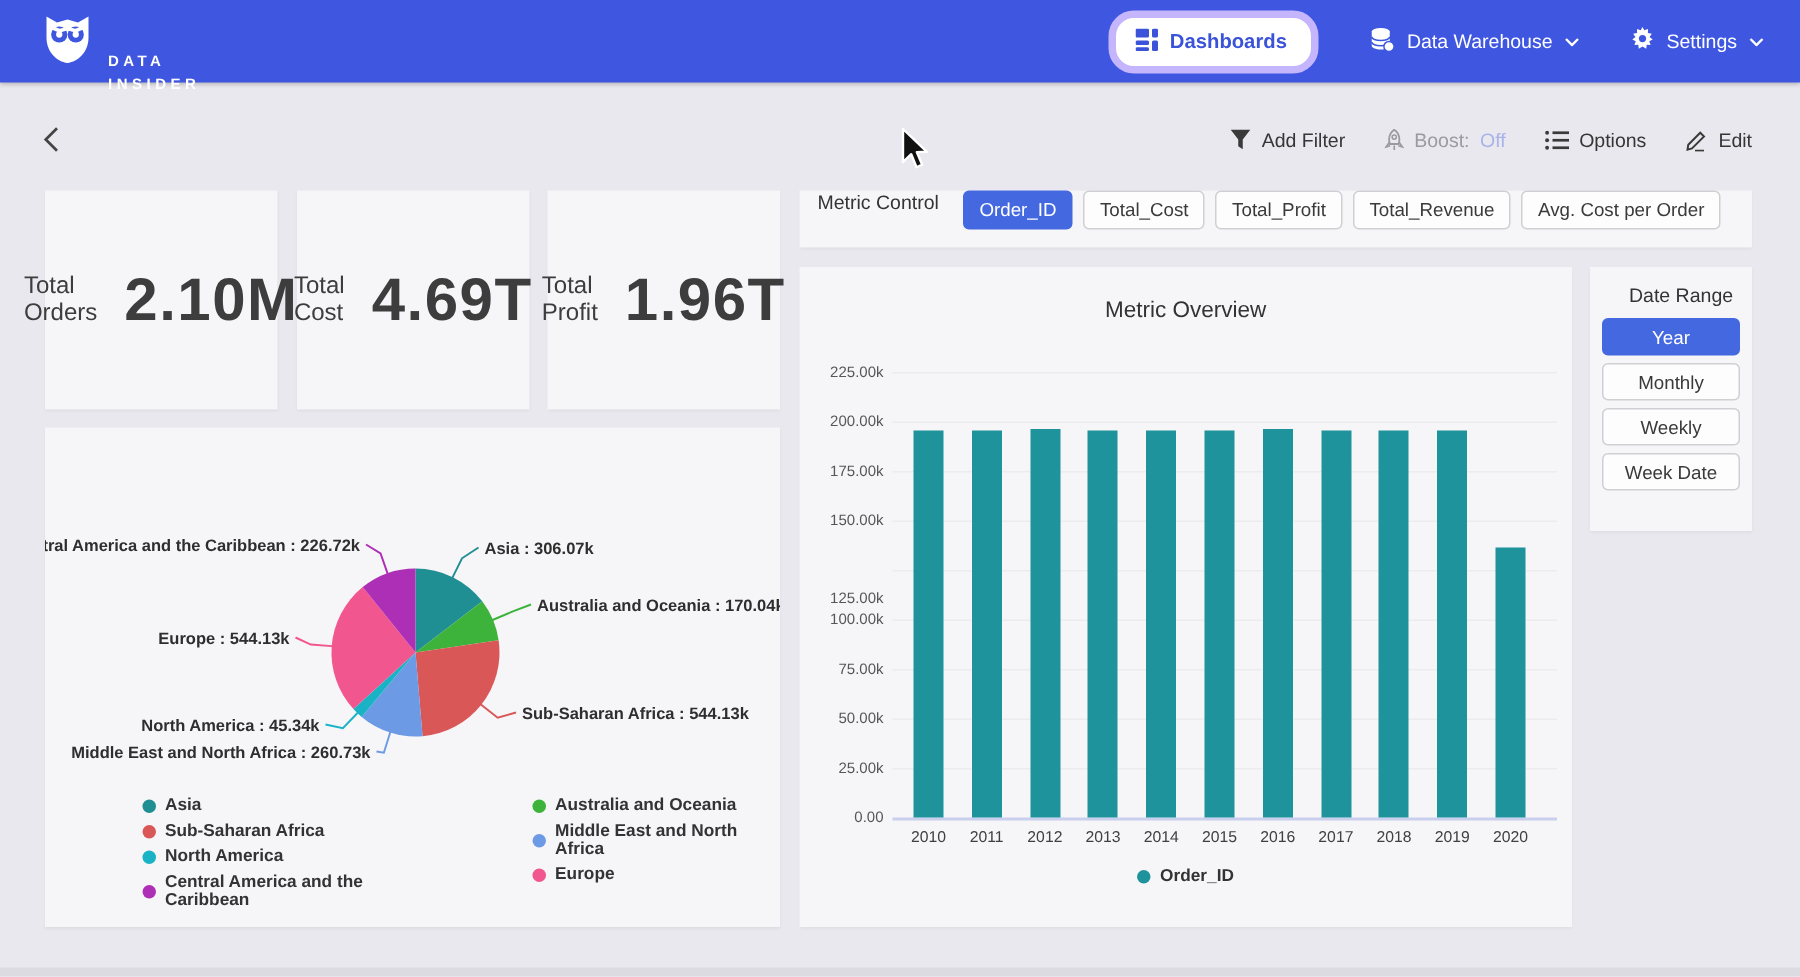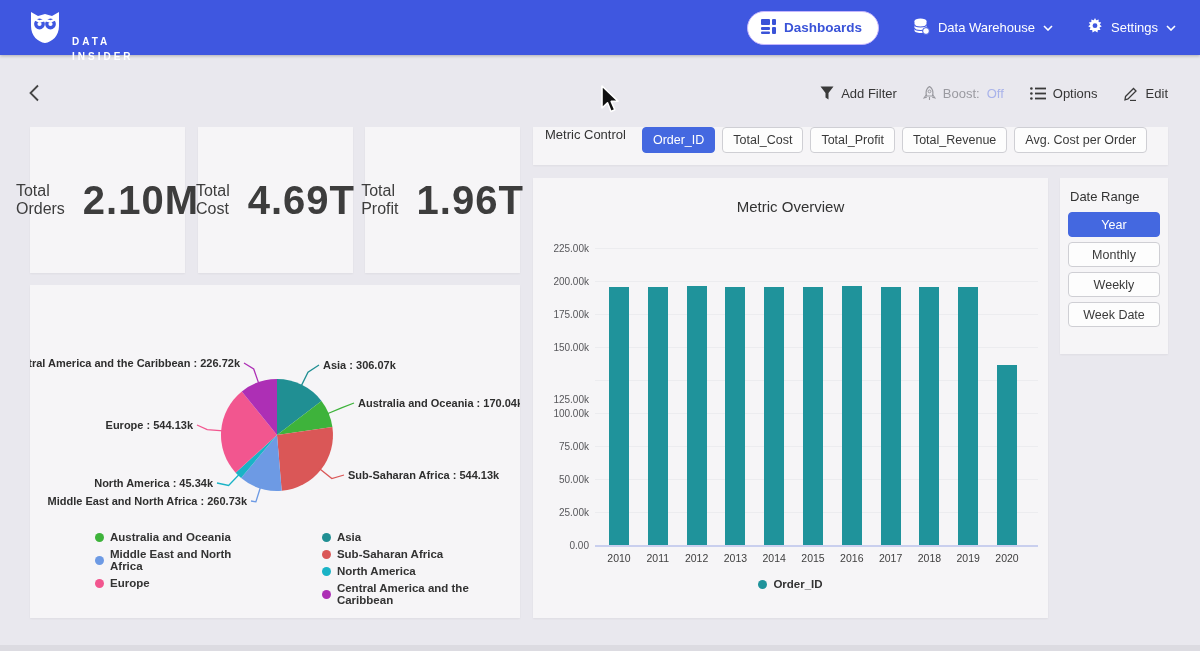--- a/index.html
+++ b/index.html
@@ -10,21 +10,21 @@
 
   
   .topnav { position:absolute; left:0; top:0; width:1200px; height:55px; background:#3f57e0;
             display:flex; align-items:center; justify-content:space-between; padding:0 24px 0 28px;
             box-shadow:0 1px 3px rgba(0,0,0,.25); z-index:5; }
   .brand { display:flex; align-items:center; gap:10px; }
   .brand-text { color:#fff; font-size:10px; font-weight:bold; letter-spacing:3px; line-height:1.45;margin-top:44px; }
   .nav-right { display:flex; align-items:center; gap:34px; }
   .nav-pill { display:flex; align-items:center; gap:8px; background:#fff; color:#3a53d8;
               font-size:13.5px; font-weight:bold; padding:7px 16px 7px 13px; border-radius:17px;
-              border:1px solid #c4b5fd; cursor:pointer; }
+              border:5px solid #c4b5fd; cursor:pointer; }
   .nav-item { display:flex; align-items:center; gap:8px; color:#fff; font-size:13px; cursor:pointer; }
   .chev { width:10px; height:6px; }
 
   
   .subheader { position:absolute; left:0; top:75px; width:1200px; height:36px;
                display:flex; align-items:center; padding:0 32px 0 28px; }
   .back-btn { width:18px; height:18px; margin-right:14px; cursor:pointer; display:flex; align-items:center; }
   .page-title { font-size:20px; color:#333; }
   .sub-actions { margin-left:auto; display:flex; align-items:center; gap:26px; }
   .action { display:flex; align-items:center; gap:7px; font-size:13px; color:#363636; cursor:pointer; }
@@ -54,21 +54,21 @@
   .ytick { position:absolute; font-size:10px; color:#56565a; text-align:right; width:46px; }
   .bar { position:absolute; background:#1f939b; cursor:pointer; }
   .xtick { position:absolute; font-size:10.5px; color:#404040; text-align:center; width:38px; }
   .bar-legend { position:absolute; left:0; top:400px; width:100%; display:flex;
                 justify-content:center; }
   .legend-item { display:flex; align-items:center; gap:6px; font-size:11.5px; font-weight:bold;
                  color:#333; cursor:pointer; }
   .dot { width:9px; height:9px; border-radius:50%; flex:0 0 auto; }
 
   .date-panel { left:1060px; top:178px; width:108px; height:176px; padding:9px 8px; }
-  .date-label { font-size:13px; color:#333; margin:2px 0 8px 2px; }
+  .date-label { font-size:13px; color:#333; margin:2px 0 8px 18px; }
   .date-btn { width:92px; height:25px; margin-bottom:5px; display:flex; align-items:center;
               justify-content:center; font-size:12.5px; color:#3a3a3a; background:#fdfdfd;
               border:1px solid #cfcfd4; border-radius:4px; cursor:pointer; }
   .date-btn.selected { background:#4468e0; border-color:#4468e0; color:#fff; }
 
   .pie-panel { left:30px; top:285px; width:490px; height:333px; }
   .pie-title { position:absolute; left:0; top:20px; width:100%; text-align:center;
                font-size:16px; color:#333; }
   .pie-legend { position:absolute; left:65px; top:246px; display:flex; gap:62px; }
   .pie-legend-col { display:flex; flex-direction:column; gap:5px; }
@@ -294,48 +294,48 @@
         <path d="M247,150 L205.6,187.7 A56,56 0 0 1 211.8,106.4 Z" fill="#f2568f"></path>
         <polyline points="193.2,145.9 177.2,144.7 167,140" fill="none" stroke="#f2568f" stroke-width="1.3"></polyline>
         <text x="163" y="144" text-anchor="end" style="font-family:&quot;Liberation Sans&quot;,sans-serif;font-size:11px;font-weight:bold;fill:#2e2e2e;">Europe : 544.13k</text>
         <path d="M247,150 L211.8,106.4 A56,56 0 0 1 247.0,94.0 Z" fill="#ad2fb5"></path>
         <polyline points="229.0,99.1 223.7,84.0 214,78" fill="none" stroke="#ad2fb5" stroke-width="1.3"></polyline>
         <text x="210" y="82" text-anchor="end" style="font-family:&quot;Liberation Sans&quot;,sans-serif;font-size:11px;font-weight:bold;fill:#2e2e2e;">Central America and the Caribbean : 226.72k</text>
       </svg>
     <div class="pie-legend" id="pie-legend">
         <div class="pie-legend-col">
           <span class="legend-item">
+            <span class="dot" style="background: rgb(32, 143, 147);"></span>
+            <span>Asia</span>
+          </span>
+          <span class="legend-item">
+            <span class="dot" style="background: rgb(218, 87, 87);"></span>
+            <span>Sub-Saharan Africa</span>
+          </span>
+          <span class="legend-item">
+            <span class="dot" style="background: rgb(26, 179, 198);"></span>
+            <span>North America</span>
+          </span>
+          <span class="legend-item">
+            <span class="dot" style="background: rgb(173, 47, 181);"></span>
+            <span>Central America and the Caribbean</span>
+          </span>
+        </div>
+        <div class="pie-legend-col">
+          <span class="legend-item">
             <span class="dot" style="background: rgb(62, 179, 59);"></span>
             <span>Australia and Oceania</span>
           </span>
           <span class="legend-item">
             <span class="dot" style="background: rgb(109, 154, 228);"></span>
             <span>Middle East and North Africa</span>
           </span>
           <span class="legend-item">
             <span class="dot" style="background: rgb(242, 86, 143);"></span>
             <span>Europe</span>
-          </span>
-        </div>
-        <div class="pie-legend-col">
-          <span class="legend-item">
-            <span class="dot" style="background: rgb(32, 143, 147);"></span>
-            <span>Asia</span>
-          </span>
-          <span class="legend-item">
-            <span class="dot" style="background: rgb(218, 87, 87);"></span>
-            <span>Sub-Saharan Africa</span>
-          </span>
-          <span class="legend-item">
-            <span class="dot" style="background: rgb(26, 179, 198);"></span>
-            <span>North America</span>
-          </span>
-          <span class="legend-item">
-            <span class="dot" style="background: rgb(173, 47, 181);"></span>
-            <span>Central America and the Caribbean</span>
           </span>
         </div>
       </div>
   </div>
 
   <div class="bottom-strip"></div>
 
   <svg class="cursor" width="22" height="30" viewBox="0 0 22 30">
     <path d="M4 2 L4 24 L9.5 18.8 L13 27.5 L16.8 25.8 L13.2 17.4 L20 17.2 Z" fill="#111" stroke="#fff" stroke-width="1.6" stroke-linejoin="round"></path>
   </svg>

